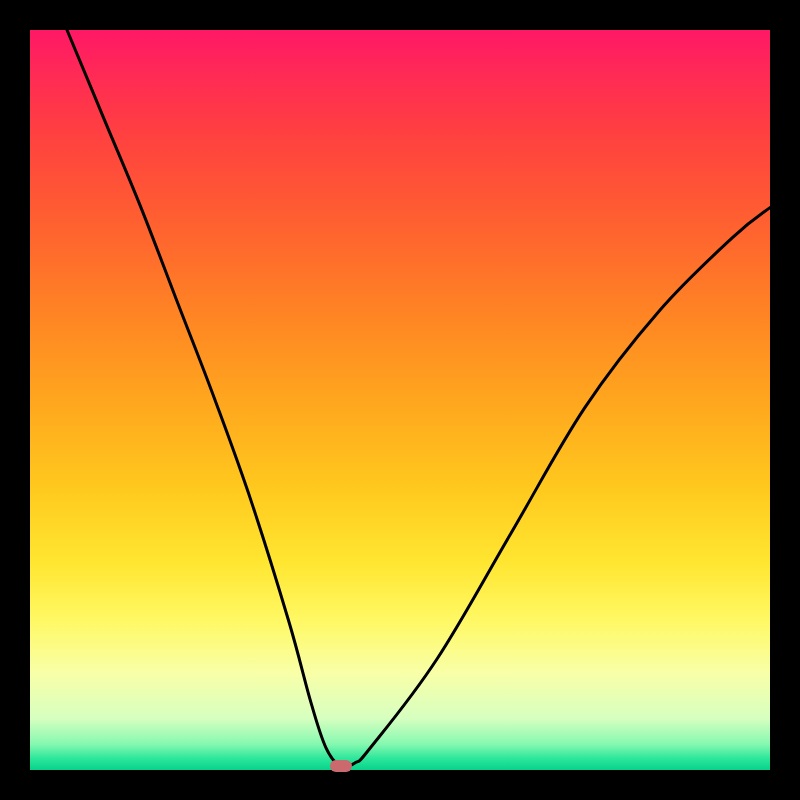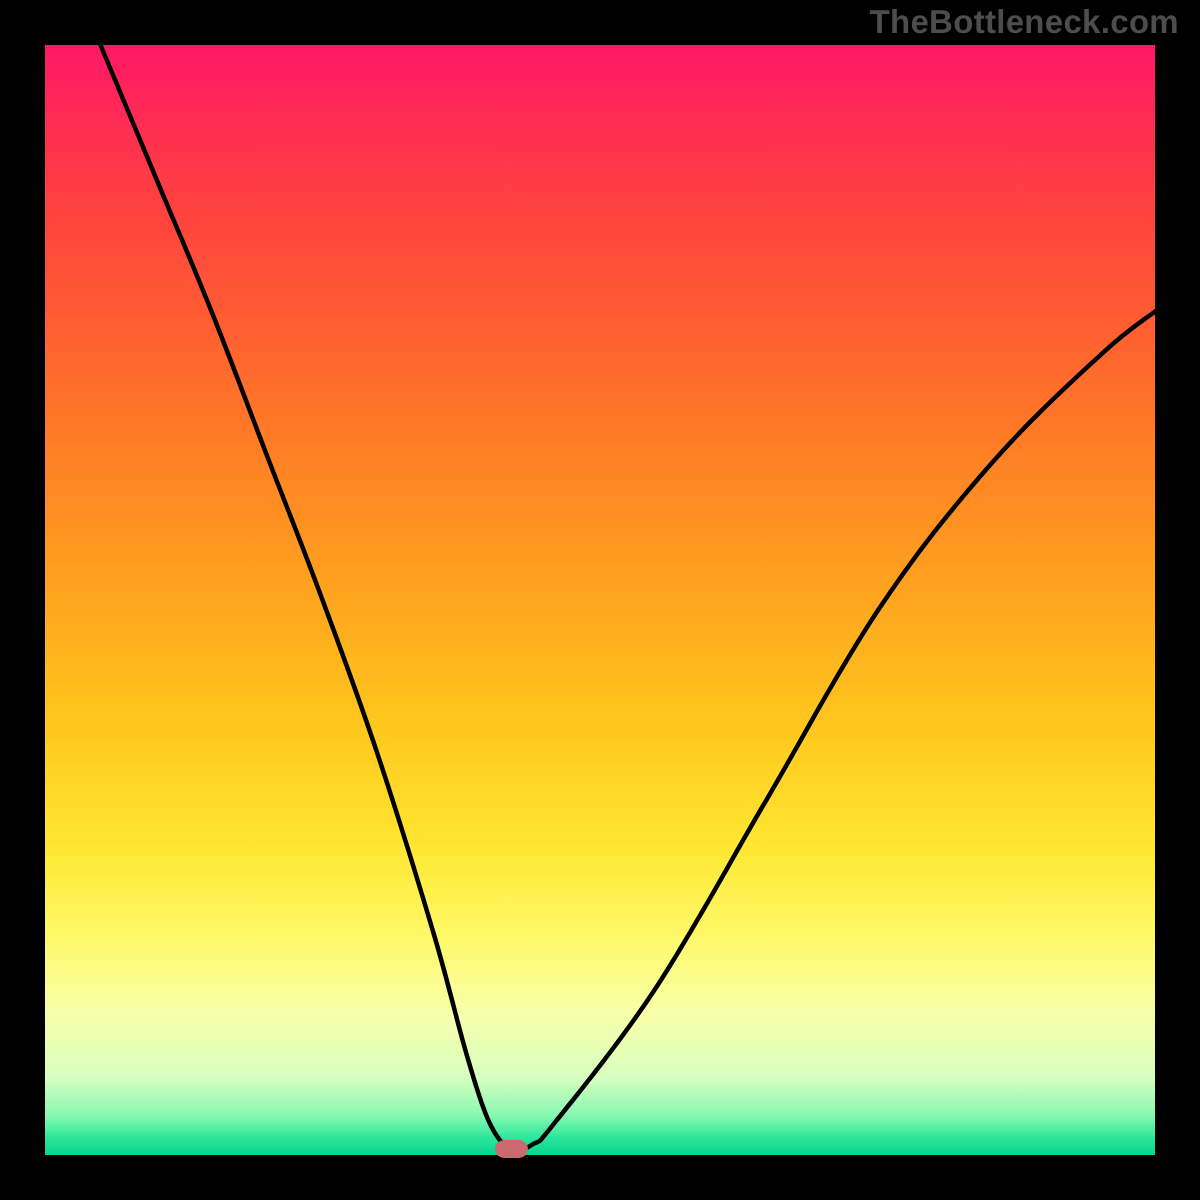--- a/index.html
+++ b/index.html
@@ -66,21 +66,20 @@
     height: 12px;
     border-radius: 6px;
     background: #cb6a6e;
     transform: translate(-50%, -50%);
   }
 </style>
 </head>
 <body>
 
 <div class="frame">
-  <div class="watermark">TheBottleneck.com</div>
 
   <div class="plot">
     <svg class="curve" viewBox="0 0 740 740" preserveAspectRatio="none">
       <path id="curve-path" d="M 37.0 0.0 C 43.7 16.0, 60.7 56.8, 74.0 88.8 C 87.3 120.8, 97.7 144.3, 111.0 177.6 C 124.3 210.9, 134.7 239.2, 148.0 273.8 C 161.3 308.4, 171.7 334.0, 185.0 370.0 C 198.3 406.0, 208.7 433.6, 222.0 473.6 C 235.3 513.6, 248.3 556.0, 259.0 592.0 C 269.7 628.0, 274.5 650.8, 281.2 673.4 C 287.9 696.0, 290.7 706.5, 296.0 717.8 C 301.3 729.1, 305.5 733.6, 310.8 736.3 C 316.1 739.0, 320.3 735.9, 325.6 732.6 C 330.9 729.3, 325.7 736.4, 340.4 717.8 C 355.1 699.2, 381.7 667.6, 407.0 629.0 C 432.3 590.4, 454.4 548.5, 481.0 503.2 C 507.6 457.9, 528.4 417.4, 555.0 377.4 C 581.6 337.4, 602.4 311.8, 629.0 281.2 C 655.6 250.6, 683.0 225.8, 703.0 207.2 C 723.0 188.6, 733.3 182.9, 740.0 177.6" fill="none" stroke="#000" stroke-width="3" stroke-linecap="round" stroke-linejoin="round"></path>
     </svg>
     <div id="min-marker" class="minmarker" style="left: 310.8px; top: 736.3px;"></div>
   </div>
 </div>
 
 </body></html>

